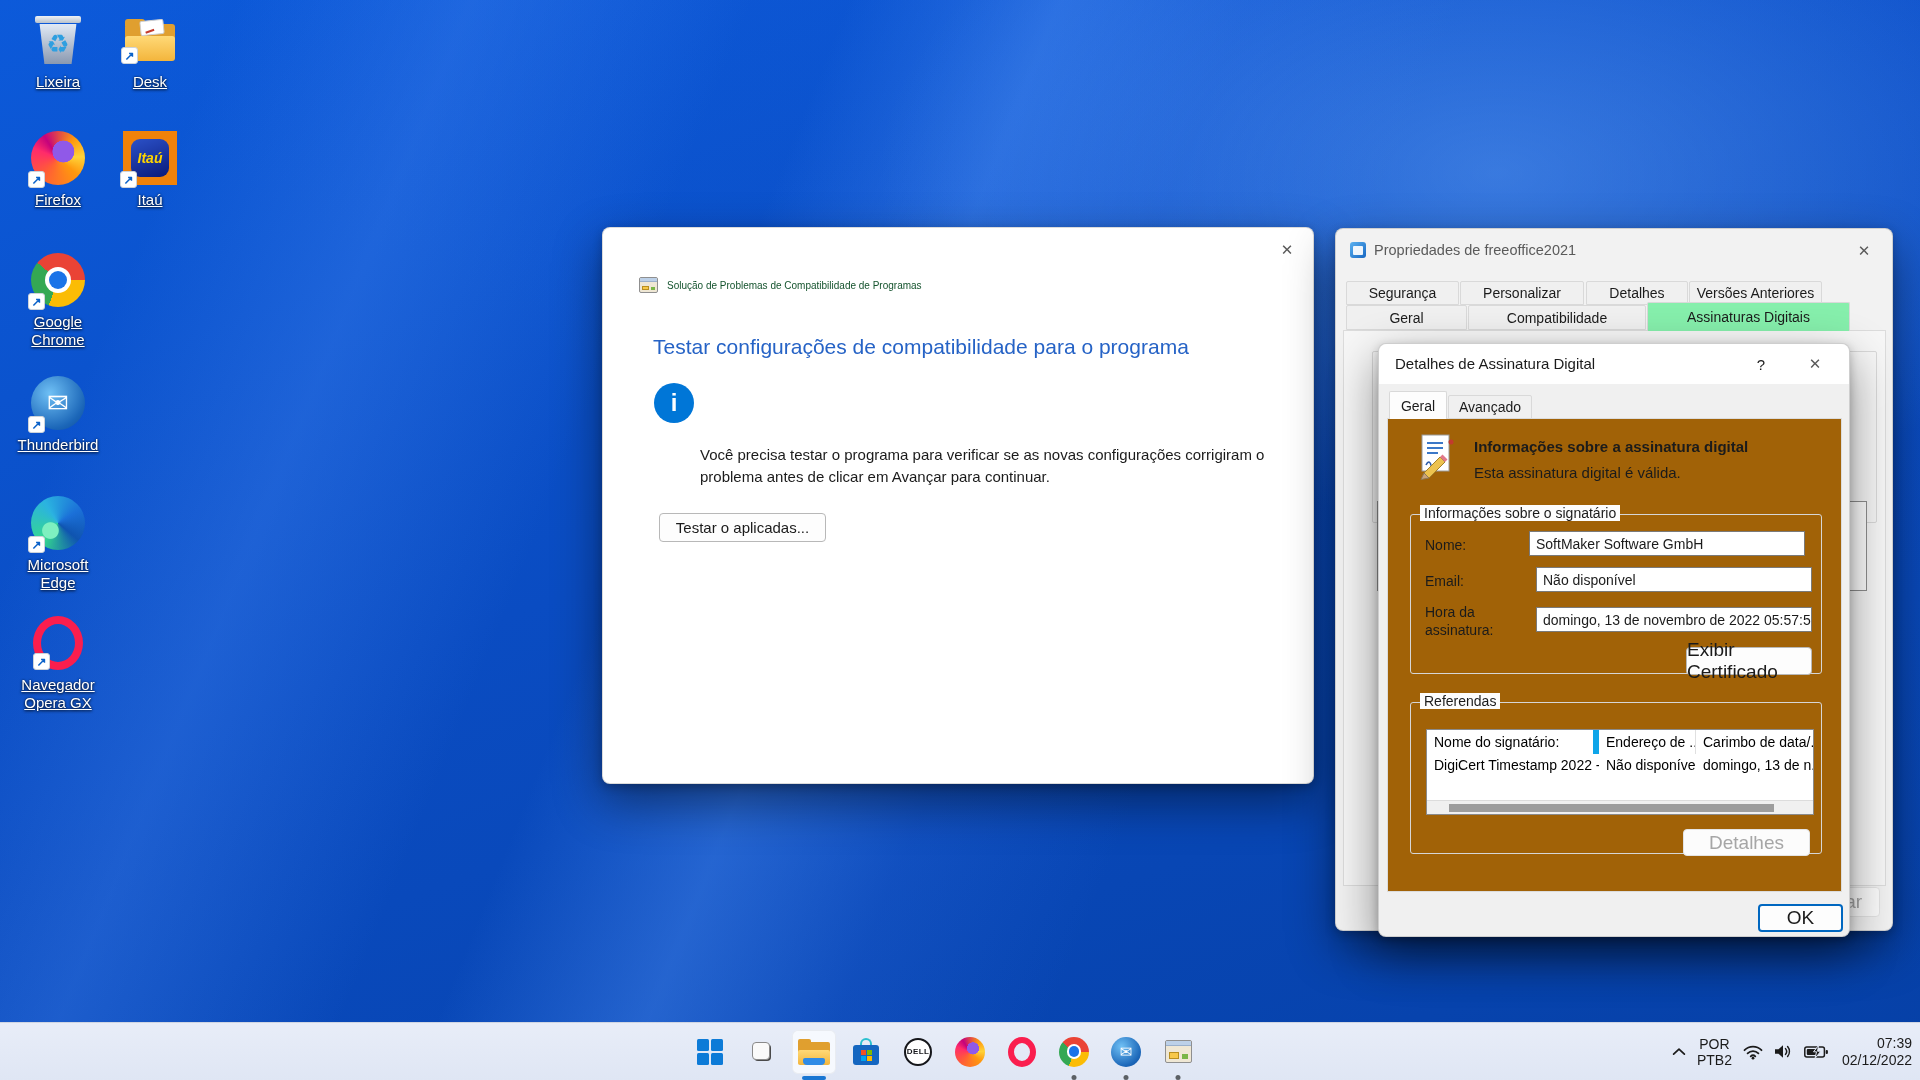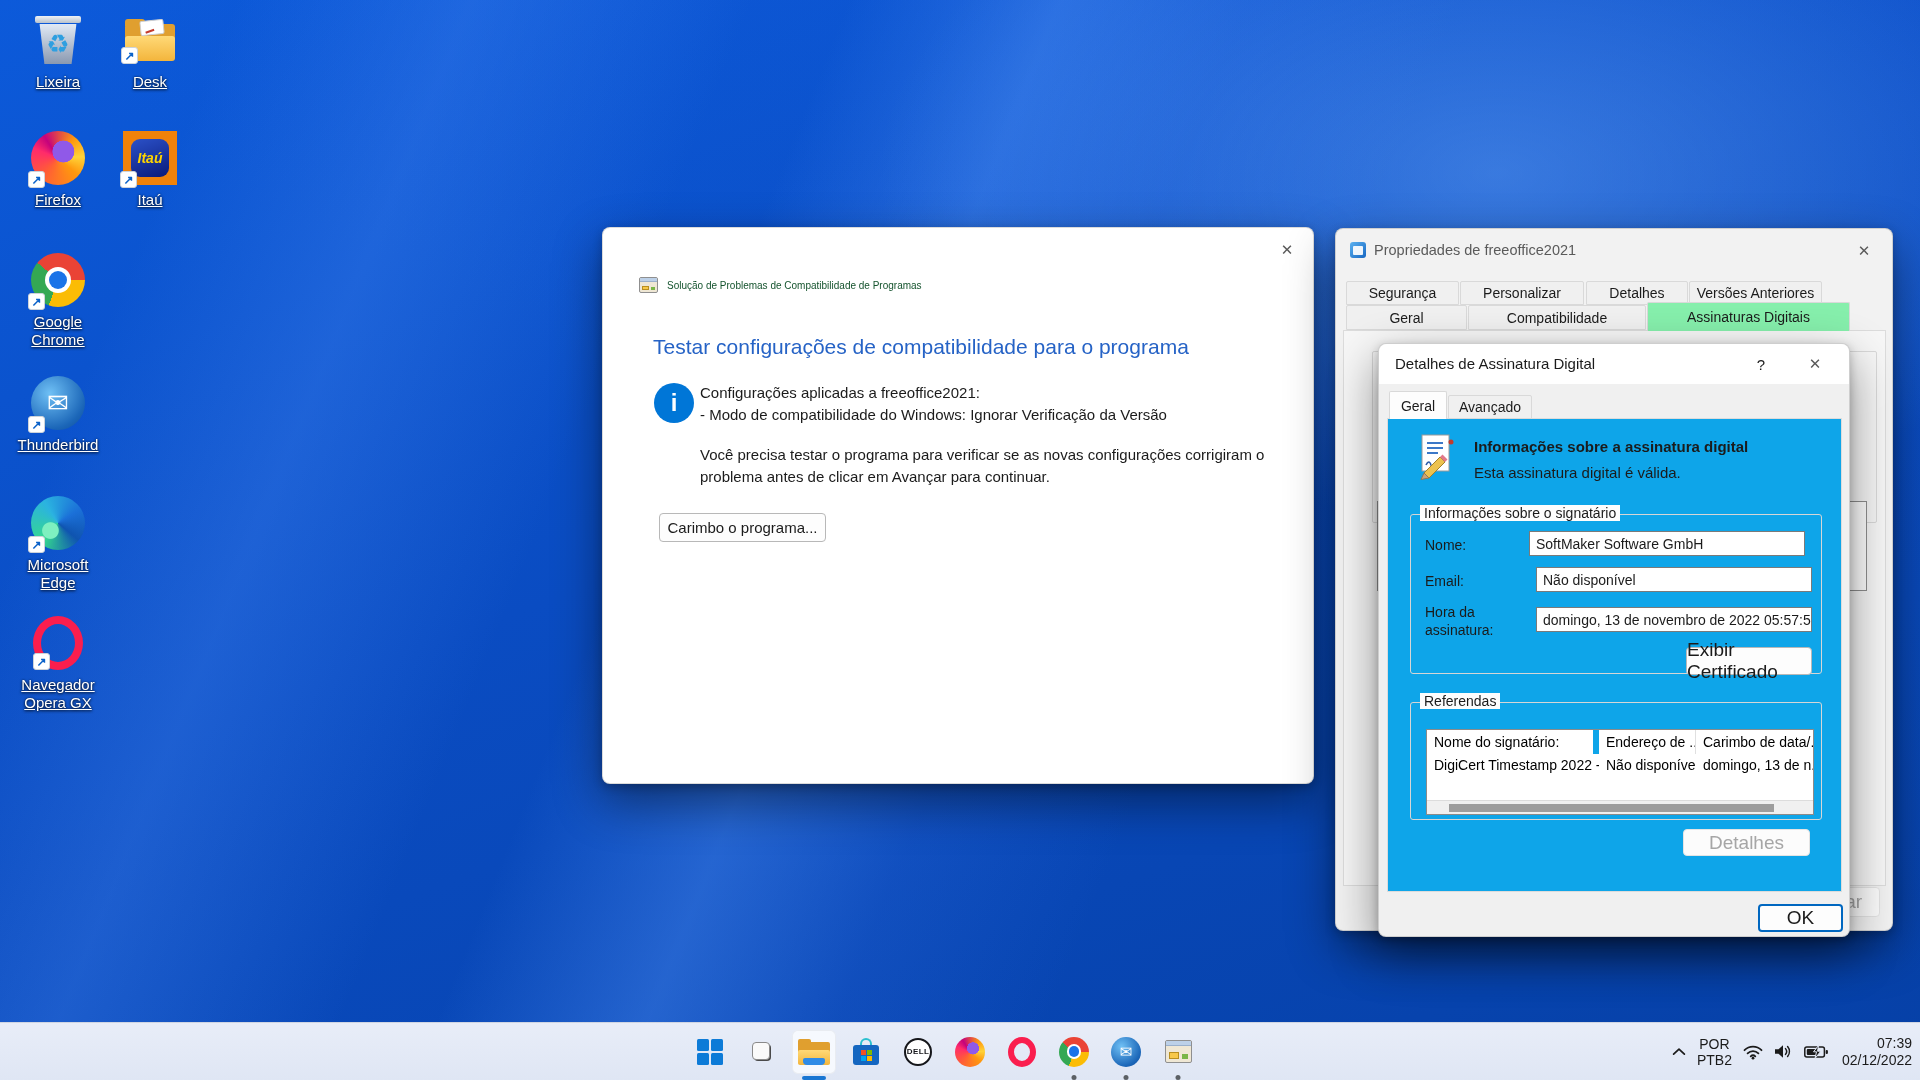--- a/index.html
+++ b/index.html
@@ -197,28 +197,24 @@
           <div class="cwin-doc"></div>
           <div class="cwin-chip"></div>
         </div>
       <span style="font-size:10px;color:#14532d">Solução de Problemas de Compatibilidade de Programas</span>
     </div>
 
     <div style="position:absolute;left:50px;top:107px;font-size:21px;color:#2663c6">Testar configurações de compatibilidade para o programa</div>
 
     <div class="info-i" style="position:absolute;left:51px;top:155px">i</div>
 
-    <div style="position:absolute;left:97px;top:154px;font-size:15px;line-height:22px;color:#1b1b1b">
-      <div>Configurações aplicadas a freeoffice2021:</div>
-      <div>- Modo de compatibilidade do Windows: Ignorar Verificação da Versão</div>
-    </div>
 
     <div style="position:absolute;left:97px;top:216px;width:582px;font-size:15px;line-height:22px;color:#1b1b1b">Você precisa testar o programa para verificar se as novas configurações corrigiram o problema antes de clicar em Avançar para continuar.</div>
 
-    <div class="wbtn" style="left:56px;top:285px;width:167px;height:29px;font-size:15px;border-color:#b8b8b8">Carimbo o programa...</div>
+    <div class="wbtn" style="left:56px;top:285px;width:167px;height:29px;font-size:15px;border-color:#b8b8b8">Testar o aplicadas...</div>
 
   </div>
 
   <div class="win" id="props" style="left:1335px;top:228px;width:558px;height:703px;background:#f2f2f2;z-index:6">
     <div class="pico" style="position:absolute;left:14px;top:13px"></div>
     <div style="position:absolute;left:38px;top:13px;font-size:14.5px;color:#5a5a5a">Propriedades de freeoffice2021</div>
     <div class="xbtn" style="right:12px;top:8px">
       <span>✕</span>
       </div>
 
@@ -244,21 +240,21 @@
     <div class="xbtn" style="left:366px;top:6px">
       <span style="color:#1b1b1b">?</span>
       </div>
     <div class="xbtn" style="left:420px;top:6px">
       <span>✕</span>
       </div>
 
     <div class="ctab active" style="left:10px;top:47px;width:58px;height:28px;background:#fdfdfd">Geral</div>
     <div class="ctab" style="left:69px;top:51px;width:84px;height:24px">Avançado</div>
 
-    <div class="pane" style="left:8px;top:74px;width:455px;height:474px;background:#0ea5e9">
+    <div class="pane" style="left:8px;top:74px;width:455px;height:474px;background:#a16207">
 
       <svg width="48" height="48" viewBox="0 0 48 48" style="position:absolute;left:26px;top:13px">
         <rect x="8" y="3" width="27" height="36" fill="#ffffff" stroke="#9a9a9a"></rect>
         <line x1="13" y1="11" x2="29" y2="11" stroke="#3b78c8" stroke-width="2"></line>
         <line x1="13" y1="16" x2="29" y2="16" stroke="#3b78c8" stroke-width="2"></line>
         <line x1="13" y1="21" x2="24" y2="21" stroke="#3b78c8" stroke-width="2"></line>
         <path d="M12 33 q3 -6 5 0 q2 5 7 -3" stroke="#2a5aa8" stroke-width="1.6" fill="none"></path>
         <circle cx="37" cy="10" r="2.5" fill="#c23b2e"></circle>
         <path d="M10 41 L26 25 L31 30 L15 46 Z" fill="#edc24e" stroke="#a3812a"></path>
         <path d="M10 41 L15 46 L7 47.5 Z" fill="#caa27a" stroke="#8d7a55"></path>
@@ -276,21 +272,21 @@
 
         <div class="flabel" style="left:14px;top:57px">Email:</div>
         <div class="tfield" style="left:125px;top:52px;width:276px;height:25px">Não disponível</div>
 
         <div class="flabel" style="left:14px;top:88px;width:95px">Hora da assinatura:</div>
         <div class="tfield" style="left:125px;top:92px;width:276px;height:25px">domingo, 13 de novembro de 2022 05:57:51</div>
 
         <div class="wbtn" style="left:275px;top:132px;width:126px;height:28px;border-color:#b8b8b8">Exibir Certificado</div>
       </div>
 
-      <div class="grp" style="left:22px;top:283px;width:412px;height:118px">
+      <div class="grp" style="left:22px;top:283px;width:412px;height:152px">
         <div class="leg">Referendas</div>
 
         <div style="position:absolute;left:15px;top:26px;width:388px;height:86px;border:1px solid #8a8a8a;background:#fff;overflow:hidden">
           <div style="display:flex">
             <div style="width:172px;font-size:14px;padding:4px 7px;white-space:nowrap;overflow:hidden;border-right:6px solid #0ea5e9">Nome do signatário:</div>
             <div style="width:97px;font-size:14px;padding:4px 7px;white-space:nowrap;overflow:hidden;border-right:1px solid #e0e0e0">Endereço de ...</div>
             <div style="width:117px;font-size:14px;padding:4px 7px;white-space:nowrap;overflow:hidden">Carimbo de data/.</div>
           </div>
           <div style="display:flex">
             <div style="width:172px;font-size:14px;padding:3px 7px;white-space:nowrap;overflow:hidden">DigiCert Timestamp 2022 - 2</div>

